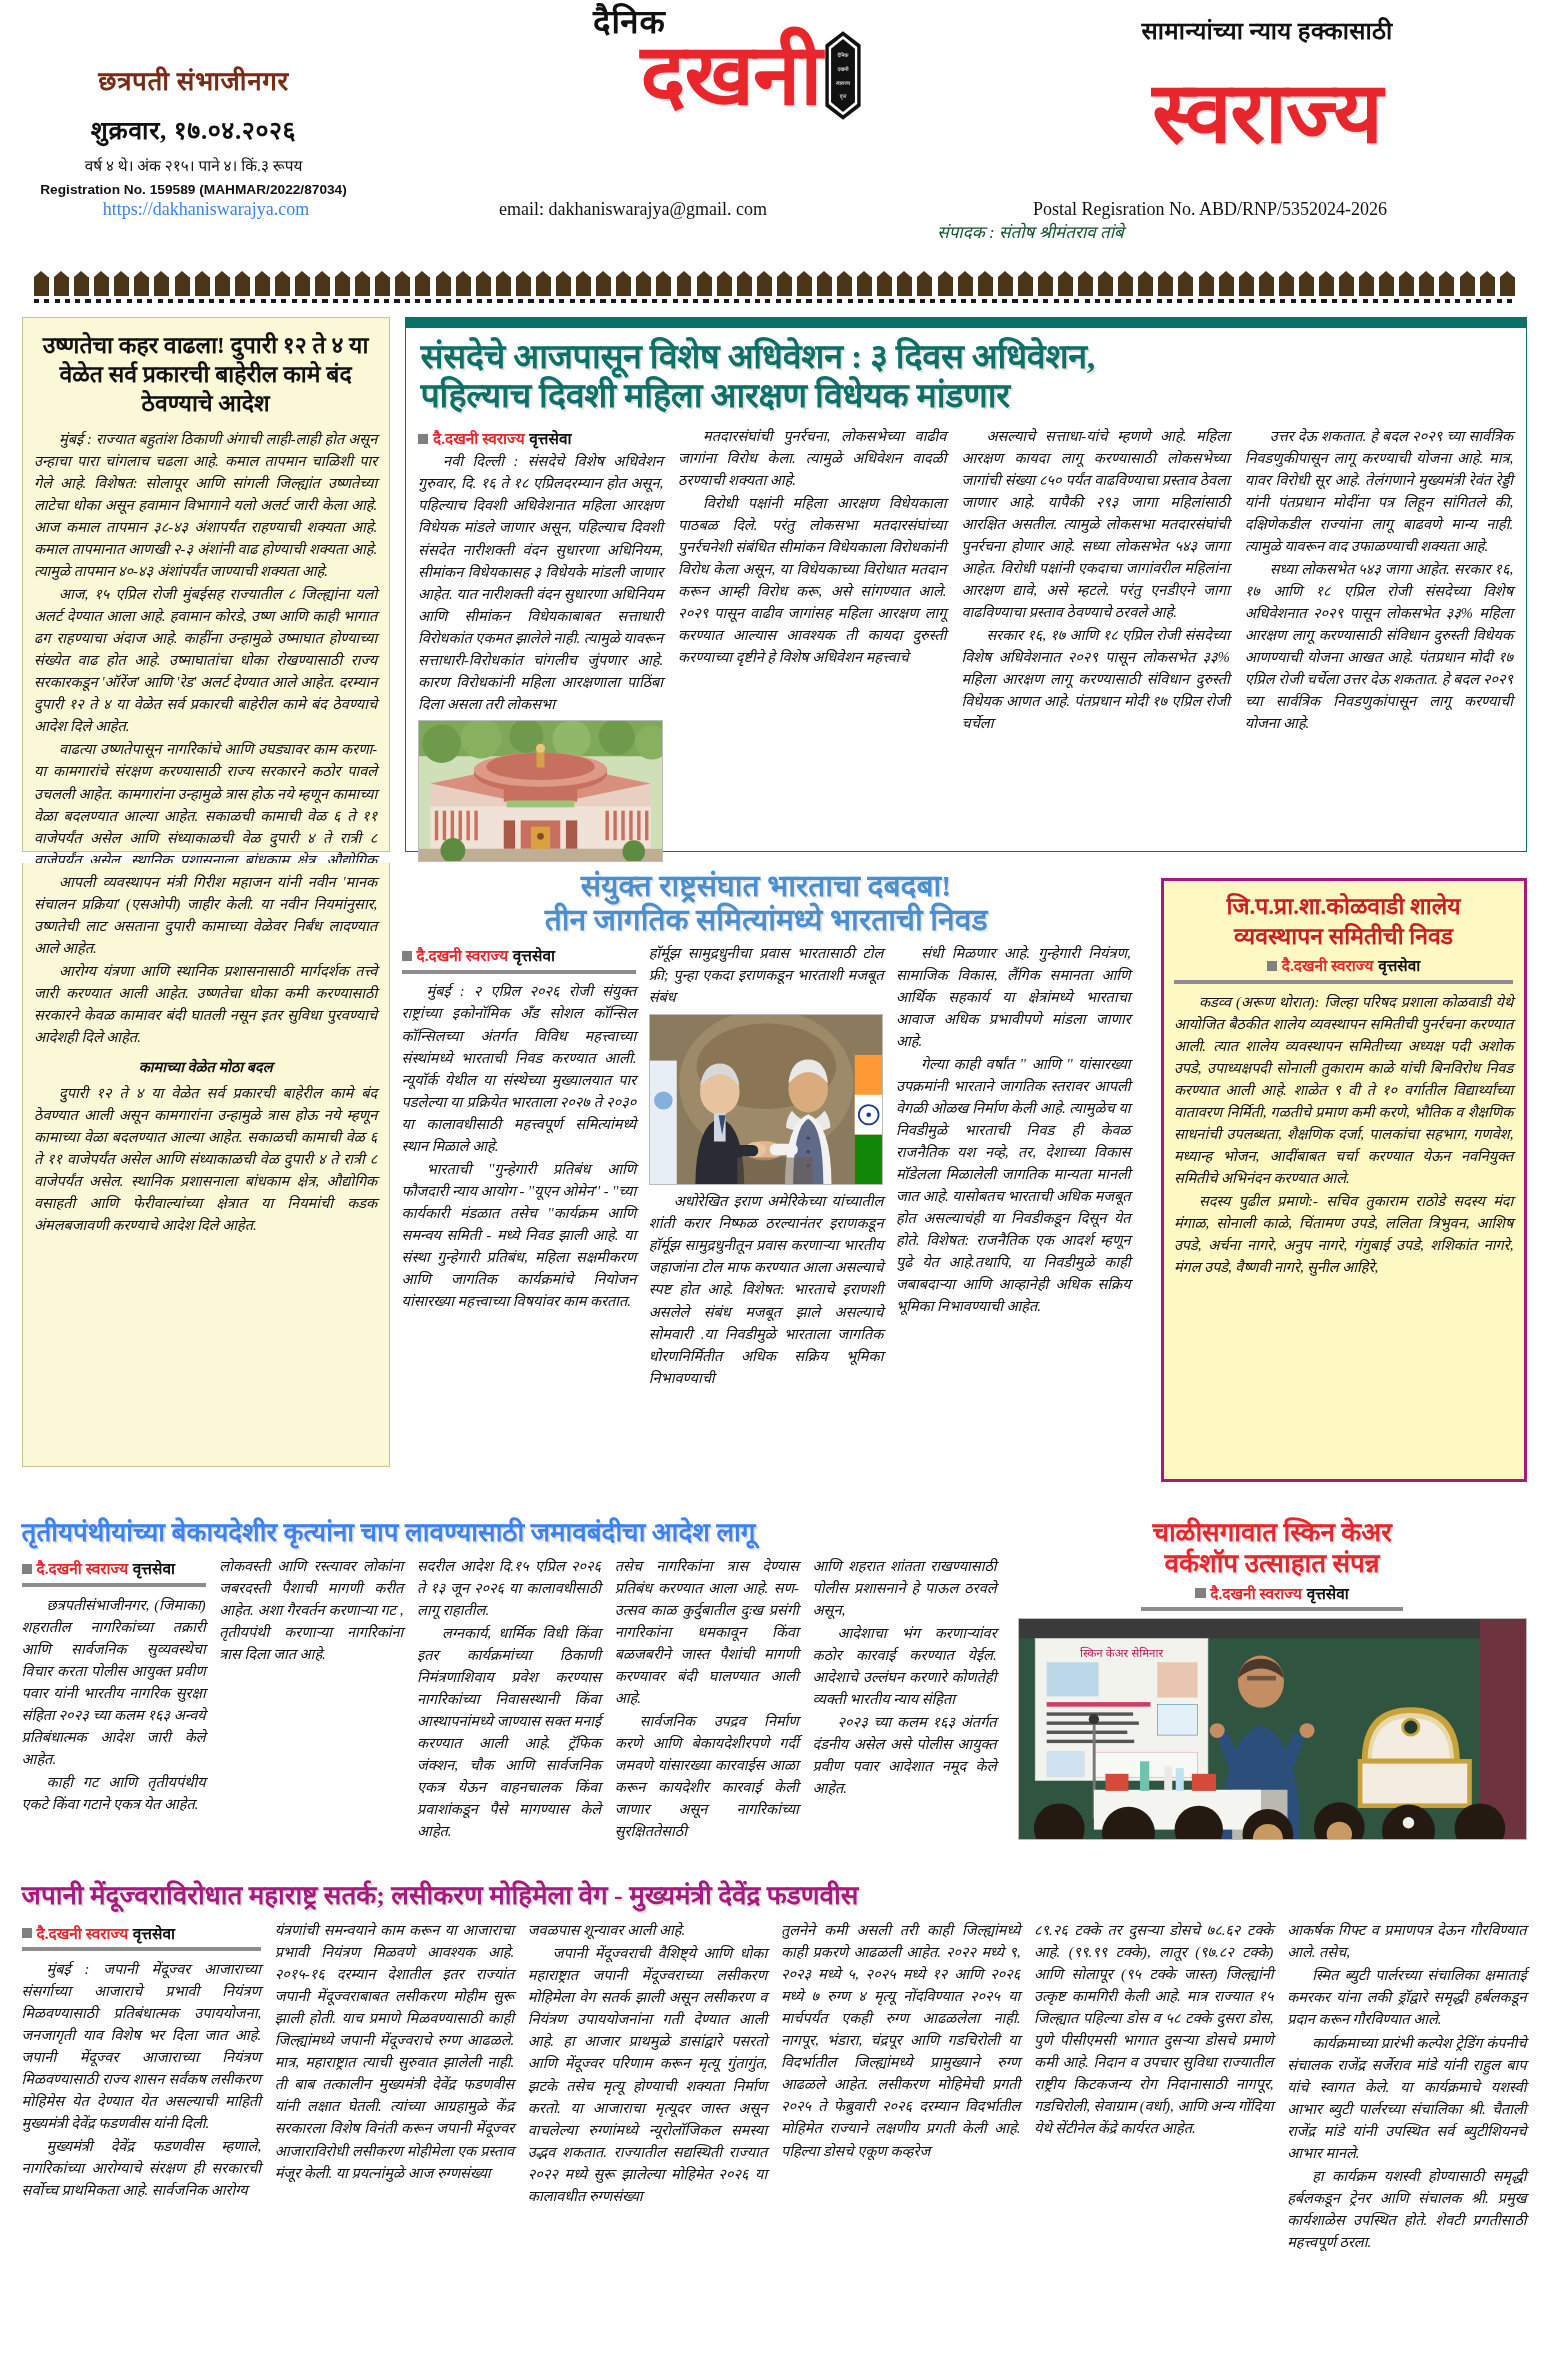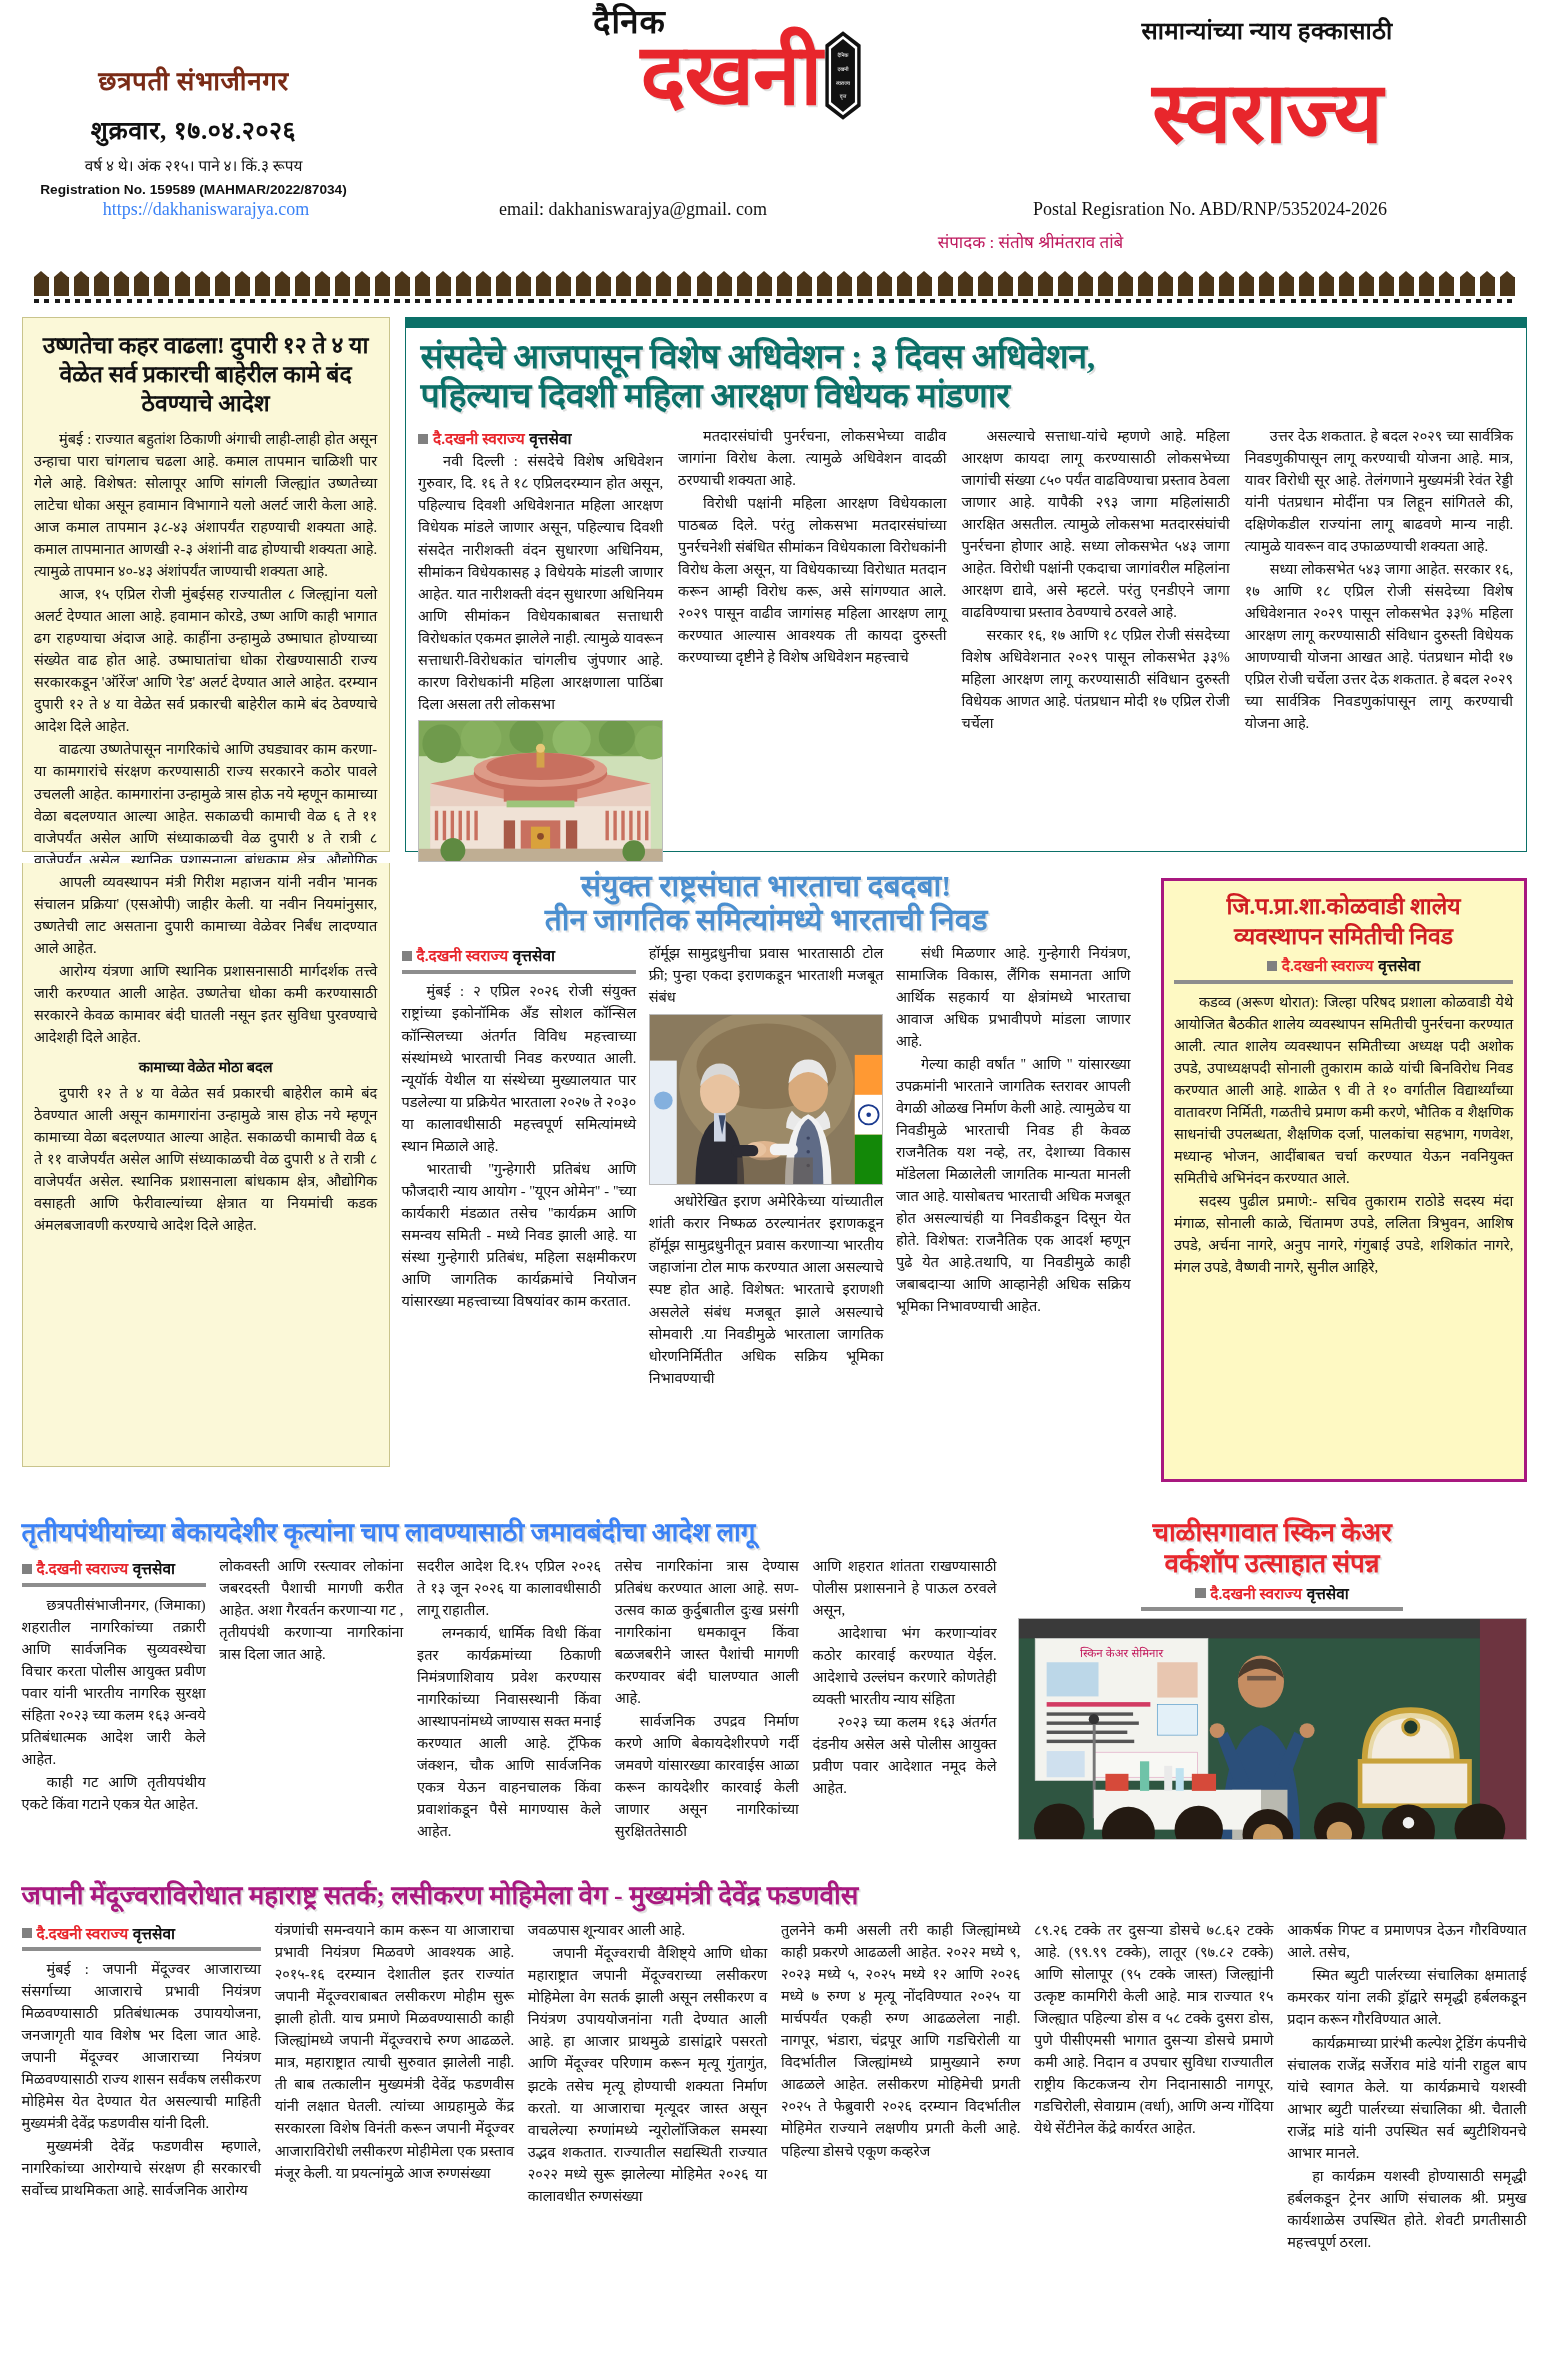--- a/index.html
+++ b/index.html
@@ -28,39 +28,39 @@
   .mh-seal svg{display:block;}
 
   .mh-right{position:absolute;left:1002px;top:12.5px;width:530px;text-align:center;}
   .mh-tagline{font-size:24px;font-weight:bold;color:#111;letter-spacing:0.3px;}
 
   .mh-contact{position:absolute;left:0;top:199px;width:1548px;}
   .mh-contact-row{display:flex;align-items:flex-start;}
   .mh-web{width:376px;text-align:center;font-size:18px;color:#3b82f6;padding-left:18px;}
   .mh-email{width:478px;text-align:center;font-size:18px;color:#111;}
   .mh-postal{flex:1;text-align:center;font-size:18px;color:#111;}
-  .mh-editor{text-align:center;font-size:17px;color:#be185d;margin-top:10px;padding-left:513px;}
+  .mh-editor{text-align:center;font-size:17px;color:#14532d;margin-top:0;padding-left:513px;font-style:italic;}
 
   
   .fence{position:absolute;left:34px;top:277px;width:1481px;height:30px;}
   .fence-row{display:flex;gap:5.1px;}
   .fence-tooth{width:15px;height:19.4px;background:#4b3519;position:relative;}
   .fence-tooth:before{content:"";position:absolute;left:0;top:-6.3px;width:0;height:0;
         border-left:7.4px solid transparent;border-right:7.4px solid transparent;border-bottom:6.8px solid #4b3519;}
   .dotline{margin-top:2.3px;height:4px;width:1481px;
      background-image:repeating-linear-gradient(to right,#1a1a1a 0 5.1px,transparent 5.1px 10.3px);}
   .byline{display:flex;align-items:center;gap:4.6px;font-size:15.4px;margin:3.4px 0 1.1px 0;}
   .byline .sq{width:10.3px;height:10.3px;background:#808080;display:inline-block;}
   .byline .red{color:#e8262c;font-weight:bold;}
   .byline .blk{color:#111;font-weight:bold;}
   .byline-rule{height:4px;background:#8d8d8d;margin:3.4px 0 6.8px 0;}
 
   .body-text{font-size:14.5px;line-height:1.52;color:#111;text-align:justify;
              text-justify:inter-word;hyphens:none;}
-  .body-text p{margin:0 0 1.1px 0;text-indent:25px;}
+  .body-text p{margin:0 0 1.1px 0;text-indent:25px;font-style:italic;}
 
   
   .band1{position:absolute;left:21.6px;top:317px;width:1383px;height:541px;}
   .leadbox{position:absolute;left:0;top:0;width:368px;height:535px;background:#fbf8d8;
            border:1.1px solid #c9c48c;box-sizing:border-box;padding:12.5px 11.4px;}
   .leadbox h2{margin:0 0 9px 0;font-size:23px;line-height:1.28;text-align:center;color:#111;font-weight:bold;}
 
   .mainstory{position:absolute;left:383px;top:0;width:1122px;height:535px;
              border:1.7px solid #0b7068;box-sizing:border-box;}
   .mainstory-top{height:10.3px;background:#0b7068;}

